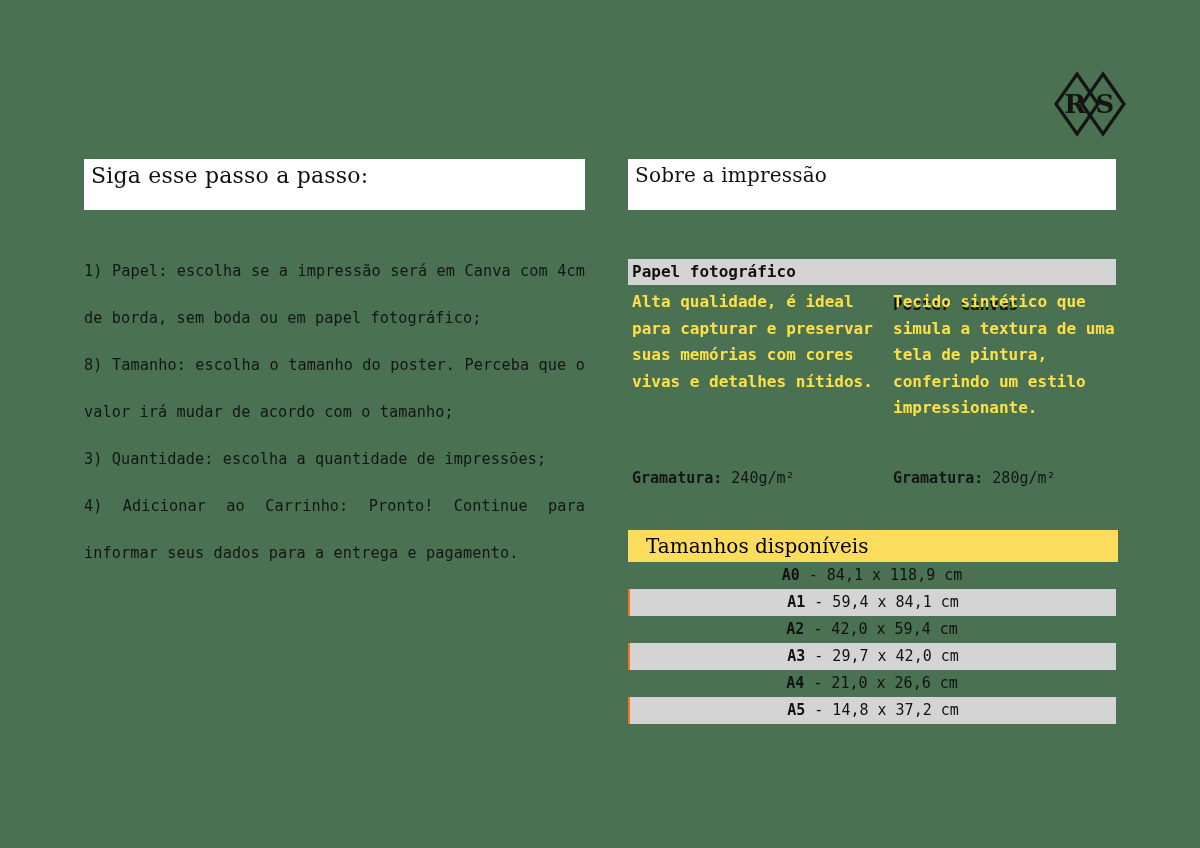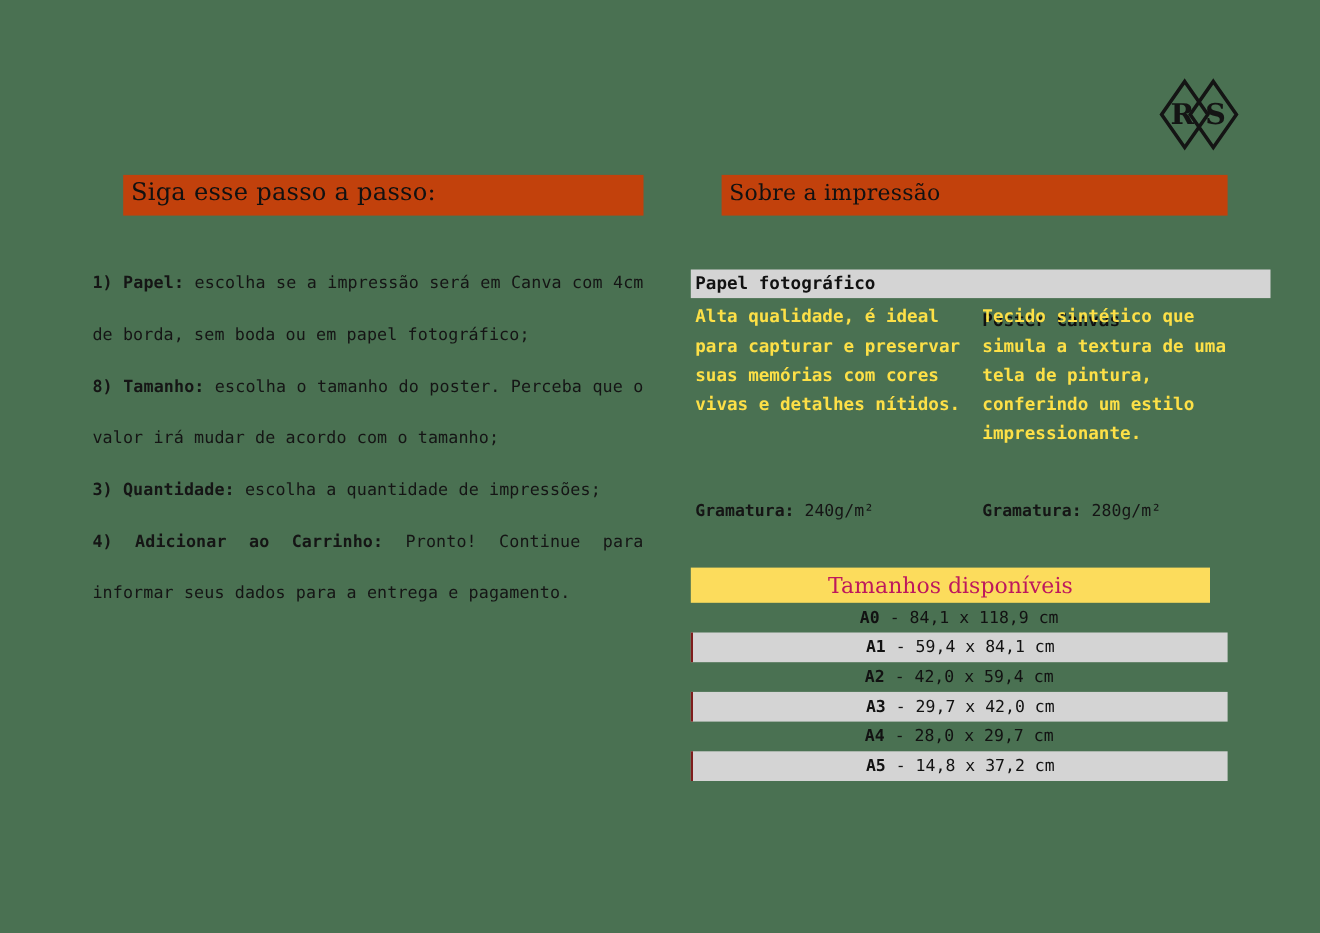--- a/index.html
+++ b/index.html
@@ -17,55 +17,53 @@
     position:absolute;left:1050px;top:68px;width:80px;height:72px;
   }
   .logo svg{display:block;}
 
   
   .col-left{position:absolute;left:84px;top:159px;width:501px;}
   .col-right{position:absolute;left:628px;top:159px;width:488px;}
 
   
   .bar-yellow{
-    background:#c2410c;
+    background:#ffffff;
     color:#111;
     font-family:"DejaVu Serif", serif;
     font-size:22px;
     line-height:33px;
-    height:37px;
+    height:51px;
     padding:0 0 0 7px;
     box-sizing:content-box;
     letter-spacing:.2px;
     white-space:nowrap;
     overflow:hidden;
-    margin-left:28px;
   }
   .bar-yellow.small{font-size:20px;}
 
   
   .steps{
     margin-top:38px;
     font-size:15.2px;
     color:#151515;
     line-height:47px;
     text-align:justify;
     letter-spacing:.1px;
   }
   .steps p{margin:0;}
-  .steps b{font-weight:bold;}
+  .steps b{font-weight:normal;}
 
   
   .grey-head{
     background:#d4d4d4;
     height:26px;
     margin-top:49px;
     position:relative;
     width:488px;
-    padding-left:39px;
   }
   .grey-head .gh{
     position:absolute;top:0;line-height:26px;
     font-size:16px;font-weight:bold;color:#111;white-space:nowrap;
   }
   .gh.a{left:4px;}
   .gh.b{left:265px;margin-top:33px;}
 
   .compare{position:relative;width:488px;height:178px;}
   .compare .cell{
@@ -80,39 +78,39 @@
   .gram .g{
     position:absolute;top:0;font-size:15px;color:#151515;white-space:nowrap;text-align:center;
   }
   .gram .g.a{left:4px;}
   .gram .g.b{left:265px;}
   .gram .g b{font-weight:bold;}
 
   
   .sizes-wrap{margin-top:33px;width:488px;}
   .bar-sizes{
-    background:#fcdc5c;color:#be185d;
+    background:#fcdc5c;color:#000000;
     font-family:"DejaVu Serif", serif;
     font-size:20px;line-height:32px;height:32px;
-    padding-left:0;width:472px;
-    white-space:nowrap;overflow:hidden;text-align:center;
+    padding-left:18px;width:472px;
+    white-space:nowrap;overflow:hidden;
   }
   .size-row{
     height:27px;line-height:27px;
     text-align:center;
     font-size:15px;
     color:#121212;
     white-space:nowrap;
     width:488px;
     box-sizing:border-box;
   }
   .size-row.odd{background:transparent;}
   .size-row.even{
     background:#d4d4d4;
-    border-left:2px solid #7f1d1d;
+    border-left:2px solid #f97316;
   }
   .size-row .lbl{font-weight:bold;}
 </style>
 </head>
 <body>
 
 <div class="page">
 
   <div class="logo">
     <svg width="80" height="72" viewBox="0 0 80 72" aria-hidden="true">
@@ -187,21 +185,21 @@
         <span class="val">42,0 x 59,4 cm</span>
       </div>
       <div class="size-row even">
         <span class="lbl">A3</span>
         <span class="sep">-</span>
         <span class="val">29,7 x 42,0 cm</span>
       </div>
       <div class="size-row odd">
         <span class="lbl">A4</span>
         <span class="sep">-</span>
-        <span class="val">28,0 x 29,7 cm</span>
+        <span class="val">21,0 x 26,6 cm</span>
       </div>
       <div class="size-row even">
         <span class="lbl">A5</span>
         <span class="sep">-</span>
         <span class="val">14,8 x 37,2 cm</span>
       </div>
     </div>
   </div>
 </div>
 

